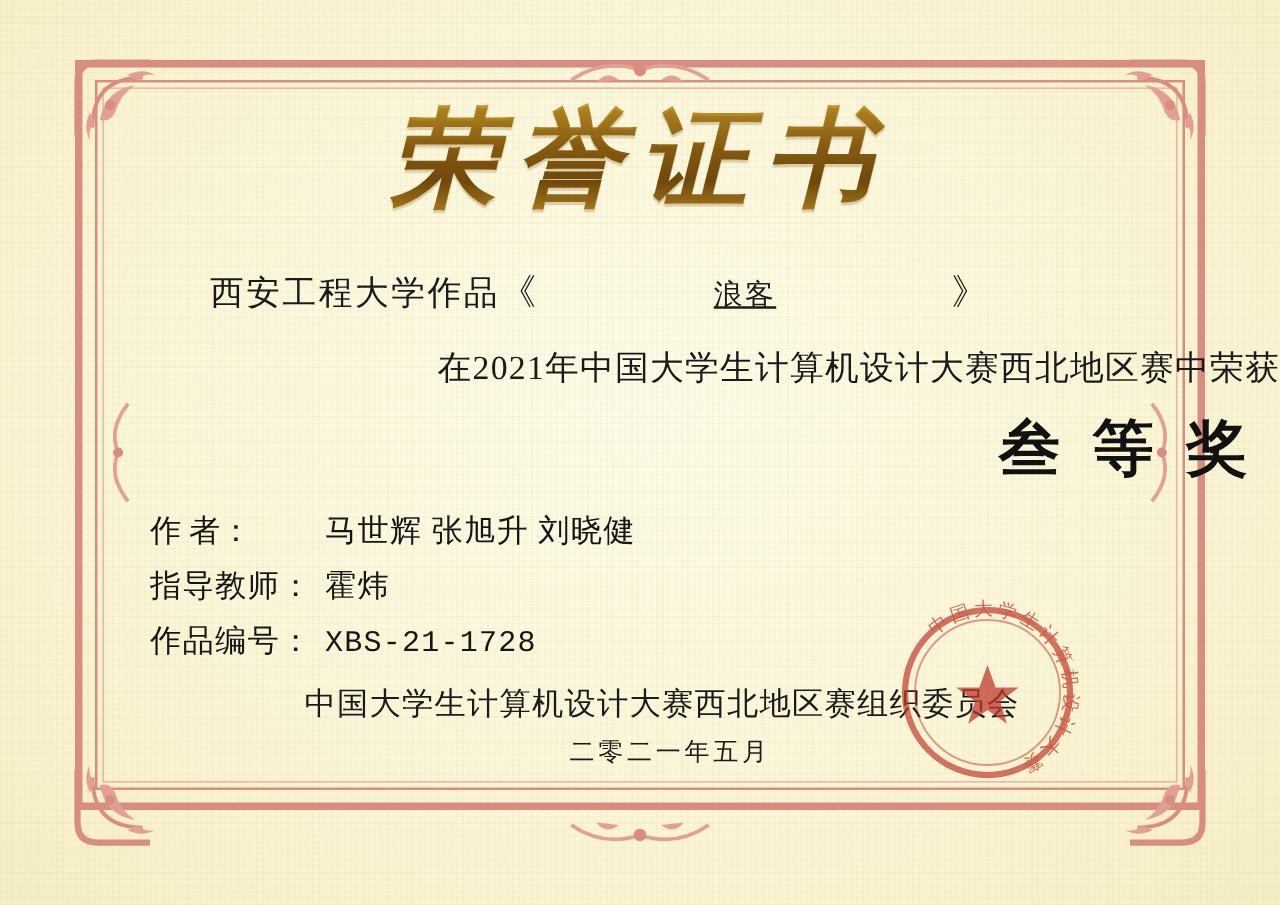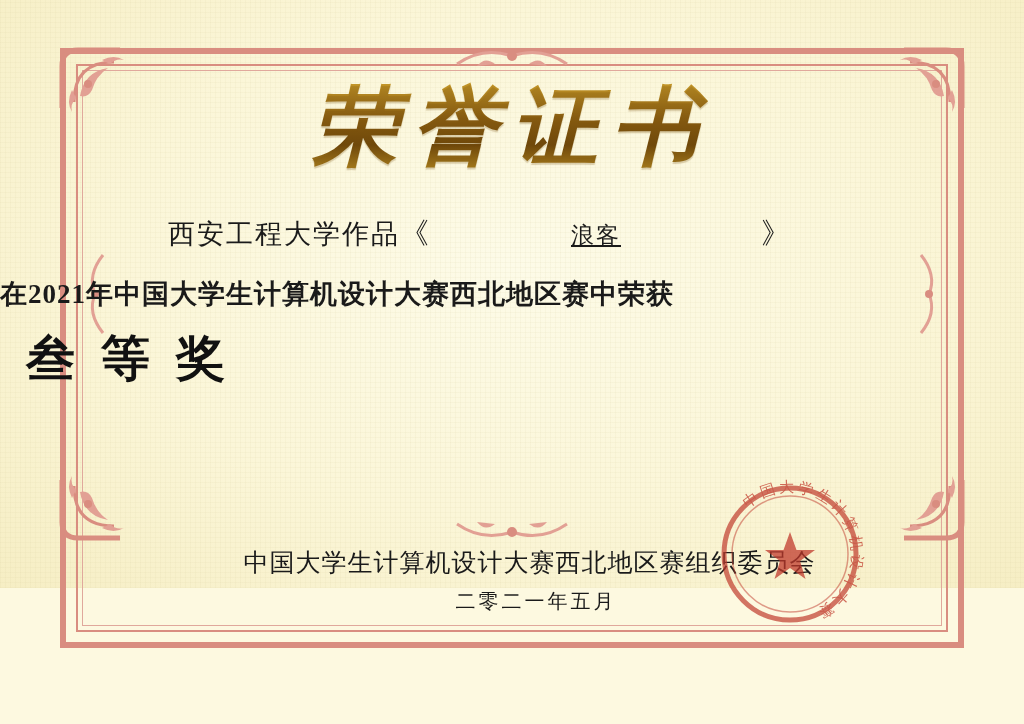--- a/index.html
+++ b/index.html
@@ -9,21 +9,21 @@
   body {
     width: 1024px;
     height: 724px;
     background: #fdf9e0;
     font-family: "Liberation Serif", serif;
     overflow: hidden;
   }
   #certificate {
     position: relative;
     width: 1024px;
-    height: 588px;
+    height: 724px;
     background:
       repeating-linear-gradient(0deg, rgba(210,200,150,0.10) 0px, rgba(210,200,150,0.10) 1px, rgba(0,0,0,0) 1px, rgba(0,0,0,0) 5px),
       repeating-linear-gradient(90deg, rgba(210,200,150,0.10) 0px, rgba(210,200,150,0.10) 1px, rgba(0,0,0,0) 1px, rgba(0,0,0,0) 5px),
       radial-gradient(ellipse at 50% 45%, #fdfbe8 0%, #fbf6d8 55%, #f6eec4 100%);
   }
 
   
   .frame-outer {
     position: absolute;
     left: 60px; top: 48px;
@@ -108,30 +108,29 @@
     letter-spacing: 2px;
     text-decoration: underline;
   }
   .bracket {
     font-size: 29px;
   }
 
   .line-event {
     left: 0; right: 0;
     top: 276px;
-    text-align: left;
+    text-align: right;
     font-size: 27px;
     letter-spacing: 1px;
-    font-weight: bold;
   }
 
   .line-prize {
     left: 0; right: 0;
     top: 326px;
-    text-align: left;
+    text-align: right;
     font-size: 49px;
     font-weight: bold;
     letter-spacing: 26px;
     text-indent: 26px;
     color: #111;
   }
 
   .info-block {
     position: absolute;
     left: 120px;
@@ -269,20 +268,31 @@
   <div class="title">荣誉证书</div>
 
   <div class="line line-work">
     <span>西安工程大学作品</span><span class="bracket">《</span><span class="work-name">浪客</span><span class="bracket">》</span>
   </div>
 
   <div class="line line-event">在2021年中国大学生计算机设计大赛西北地区赛中荣获</div>
 
   <div class="line line-prize">叁等奖</div>
 
+  <div class="info-block">
+    <div class="info-row">
+      <span class="label-spaced">作     者：</span><span class="info-value">马世辉 张旭升 刘晓健</span>
+    </div>
+    <div class="info-row">
+      <span class="info-label">指导教师：</span><span class="info-value">霍炜</span>
+    </div>
+    <div class="info-row">
+      <span class="info-label">作品编号：</span><span class="info-value mono">XBS-21-1728</span>
+    </div>
+  </div>
 
   <div class="line line-org">中国大学生计算机设计大赛西北地区赛组织委员会</div>
   <div class="line line-date">二零二一年五月</div>
 
   <div class="seal">
     <svg width="168" height="168" viewBox="0 0 168 168">
       <defs>
         <path id="sealArc" d="M 84,84 m -62,0 a 62,62 0 1,1 124,0 a 62,62 0 1,1 -124,0"></path>
       </defs>
       <circle cx="84" cy="84" r="66" fill="none" stroke="#c0392b" stroke-width="5" opacity="0.85"></circle>

